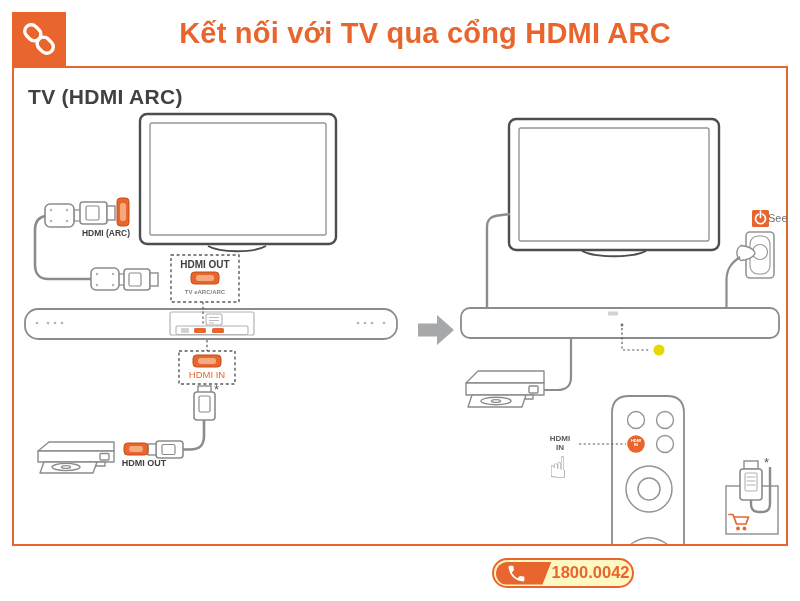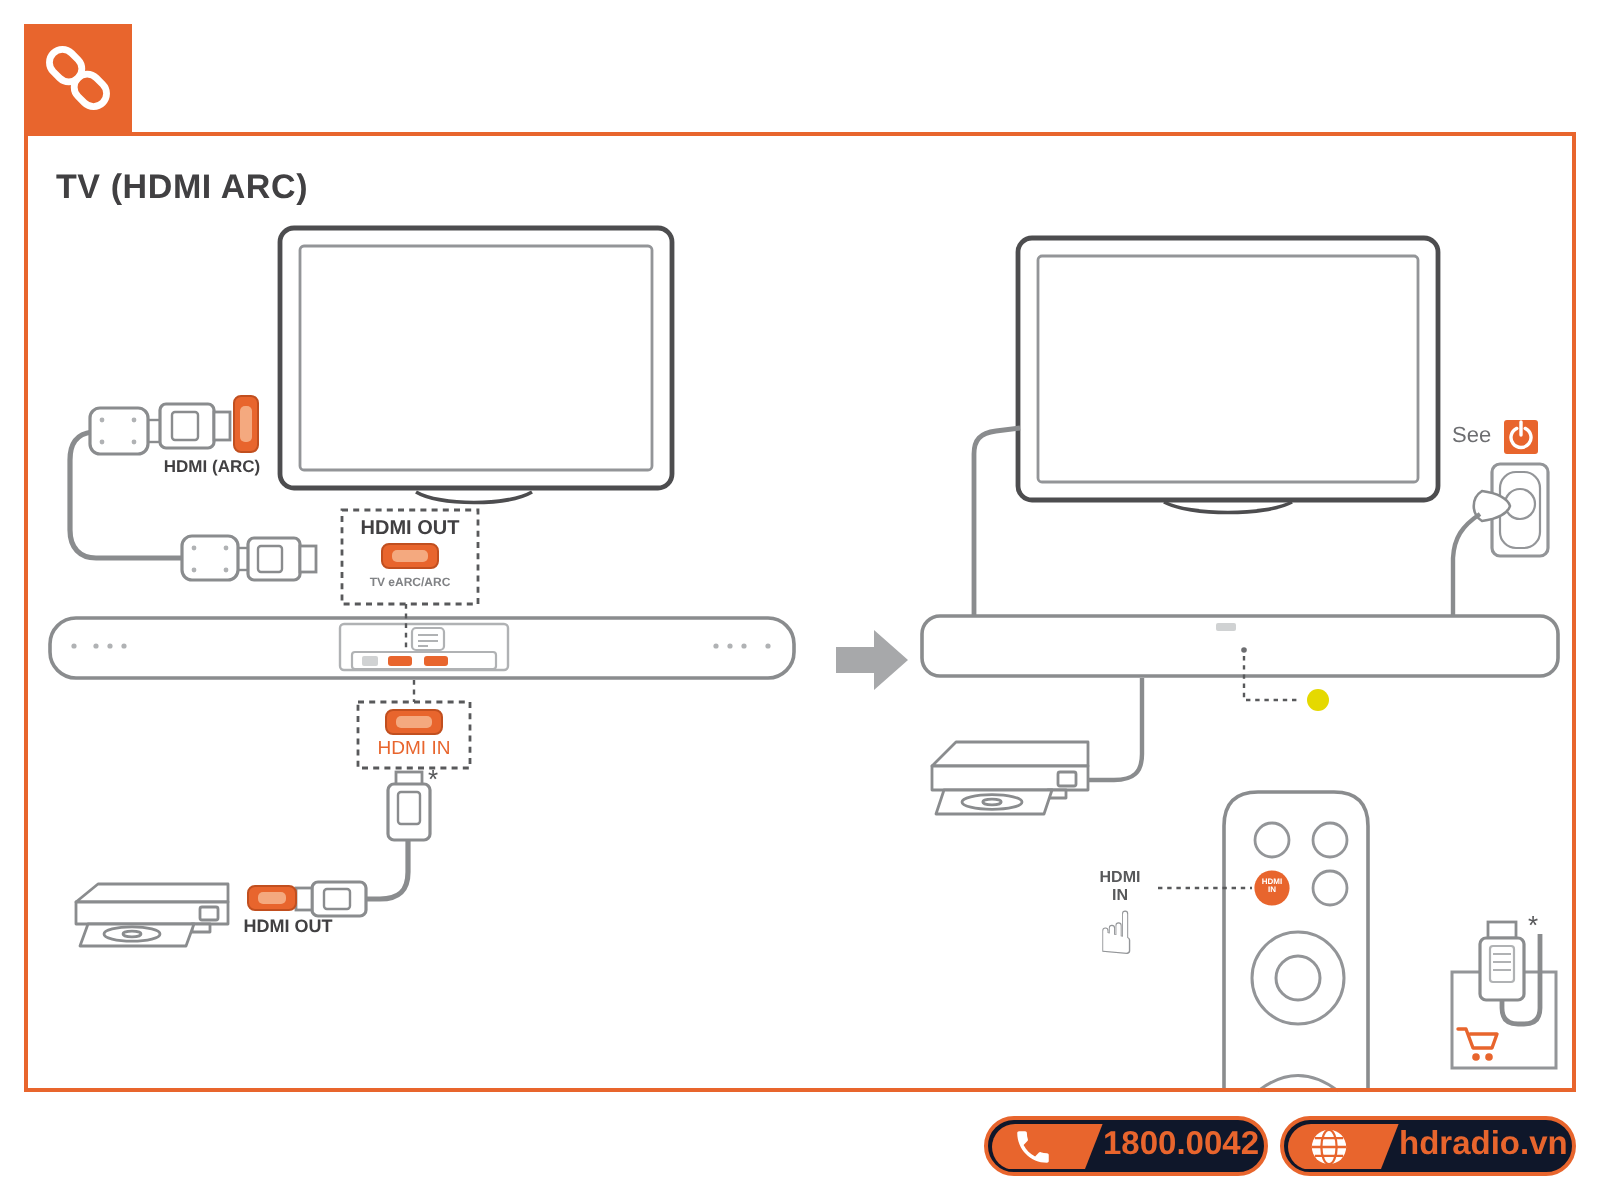--- a/index.html
+++ b/index.html
@@ -7,34 +7,34 @@
         font-family:"Liberation Sans",sans-serif;}
   .logo-box{position:absolute;left:12px;top:12px;width:54px;height:54px;background:#e8652d;z-index:4;
             display:flex;align-items:center;justify-content:center;}
   .page-title{position:absolute;left:60px;right:10px;top:17px;text-align:center;z-index:3;
               font-size:29px;font-weight:bold;color:#e8652d;letter-spacing:.2px;}
   .diagram-svg{position:absolute;left:0;top:0;z-index:1;}
   .content-border{position:absolute;left:12px;top:66px;width:776px;height:480px;
                   border:2.5px solid #e8652d;box-sizing:border-box;z-index:2;pointer-events:none;}
   .lbl{position:absolute;z-index:3;color:#414042;line-height:1.1;}
   .ctr{text-align:center;}
-  .section-heading{left:28px;top:85px;font-size:17px;font-weight:bold;color:#414042;letter-spacing:.3px;}
+  .section-heading{left:28px;top:85px;font-size:21px;font-weight:bold;color:#414042;letter-spacing:.3px;}
   .arc-label{left:74px;top:229px;width:64px;font-size:8.5px;font-weight:bold;text-align:center;}
   .box1-title{left:171px;top:259px;width:68px;font-size:10px;font-weight:bold;}
   .box1-sub{left:171px;top:289px;width:68px;font-size:6px;color:#808285;font-weight:bold;}
   .box2-title{left:179px;top:370px;width:56px;font-size:9.5px;font-weight:normal;color:#e8652d;}
   .ast1{left:214px;top:383px;font-size:13px;color:#58595b;}
   .ast2{left:764px;top:456px;font-size:13px;color:#58595b;}
   .dvd-label{left:112px;top:459px;width:64px;font-size:9px;font-weight:bold;}
-  .see-label{left:726px;top:212px;font-size:11px;color:#6d6e71;}
+  .see-label{left:768px;top:212px;font-size:11px;color:#6d6e71;}
   .remote-callout{left:542px;top:434px;width:36px;font-size:8px;font-weight:bold;color:#58595b;line-height:1.15;}
   .hand{left:549px;top:451px;font-size:30px;color:#939598;font-family:"DejaVu Sans",sans-serif;}
   .btn-label{left:627px;top:438.5px;width:18px;font-size:4px;font-weight:bold;color:#fff;line-height:1.2;}
   .footer-badge{position:absolute;top:558px;height:30px;border:2px solid #e8652d;border-radius:16px;
-                background:#0f172a;box-sizing:border-box;z-index:3;}
+                background:#fef9c3;box-sizing:border-box;z-index:3;}
   .badge-phone{left:492px;width:142px;}
   .badge-web{left:640px;width:148px;}
   .badge-inner{position:absolute;left:1.5px;top:1.5px;right:1.5px;bottom:1.5px;border-radius:12px;overflow:hidden;}
   .badge-fill{position:absolute;left:0;top:0;bottom:0;width:56px;background:#e8652d;
               clip-path:polygon(0 0,100% 0,calc(100% - 9px) 100%,0 100%);}
   .badge-icon{position:absolute;left:10px;top:1px;}
   .badge-text{position:absolute;left:56px;right:4px;top:1px;text-align:center;
               font-size:16.5px;font-weight:bold;color:#e8652d;}
 </style>
 </head>
@@ -44,20 +44,21 @@
 
   <div class="logo-box">
     <svg width="54" height="54" viewBox="0 0 54 54">
       <g transform="rotate(-45 27 27)" fill="none" stroke="#fff" stroke-width="3.4">
         <rect x="20.5" y="9.5" width="13" height="17.5" rx="6.5"></rect>
         <rect x="20.5" y="27" width="13" height="17.5" rx="6.5"></rect>
       </g>
     </svg>
   </div>
 
+  <div class="page-title">Kết nối với TV qua cổng HDMI ARC</div>
 
   <svg class="diagram-svg" width="800" height="601" viewBox="0 0 800 601">
 
     <g fill="#fff">
       <rect x="140" y="114" width="196" height="130" rx="7" stroke="#4d4d4f" stroke-width="2.4"></rect>
       <rect x="150" y="123" width="176" height="112" rx="2" stroke="#939598" stroke-width="1.4"></rect>
       <path d="M208 246 C220 253 254 253 266 246" stroke="#4d4d4f" stroke-width="1.8" fill="none"></path>
     </g>
 
     <g>
@@ -242,27 +243,14 @@
   <div class="footer-badge badge-phone">
     <div class="badge-inner">
       <div class="badge-fill"></div>
       <svg class="badge-icon" width="21" height="21" viewBox="0 0 24 24">
         <path fill="#fff" d="M6.62 10.79c1.44 2.83 3.76 5.14 6.59 6.59l2.2-2.2c.27-.27.67-.36 1.02-.24 1.12.37 2.33.57 3.57.57.55 0 1 .45 1 1V20c0 .55-.45 1-1 1-9.39 0-17-7.61-17-17 0-.55.45-1 1-1h3.5c.55 0 1 .45 1 1 0 1.25.2 2.45.57 3.57.11.35.03.74-.25 1.02l-2.2 2.2z"></path>
       </svg>
       <div class="badge-text">1800.0042</div>
     </div>
   </div>
 
-  <div class="footer-badge badge-web">
-    <div class="badge-inner">
-      <div class="badge-fill"></div>
-      <svg class="badge-icon" width="21" height="21" viewBox="0 0 22 22">
-        <circle cx="11" cy="11" r="9" fill="#fff"></circle>
-        <g stroke="#e8652d" stroke-width="1.2" fill="none">
-          <ellipse cx="11" cy="11" rx="4" ry="9"></ellipse>
-          <path d="M2 11 L20 11 M3.6 6.3 L18.4 6.3 M3.6 15.7 L18.4 15.7"></path>
-        </g>
-      </svg>
-      <div class="badge-text">hdradio.vn</div>
-    </div>
-  </div>
 
 </div>
 
 </body></html>

